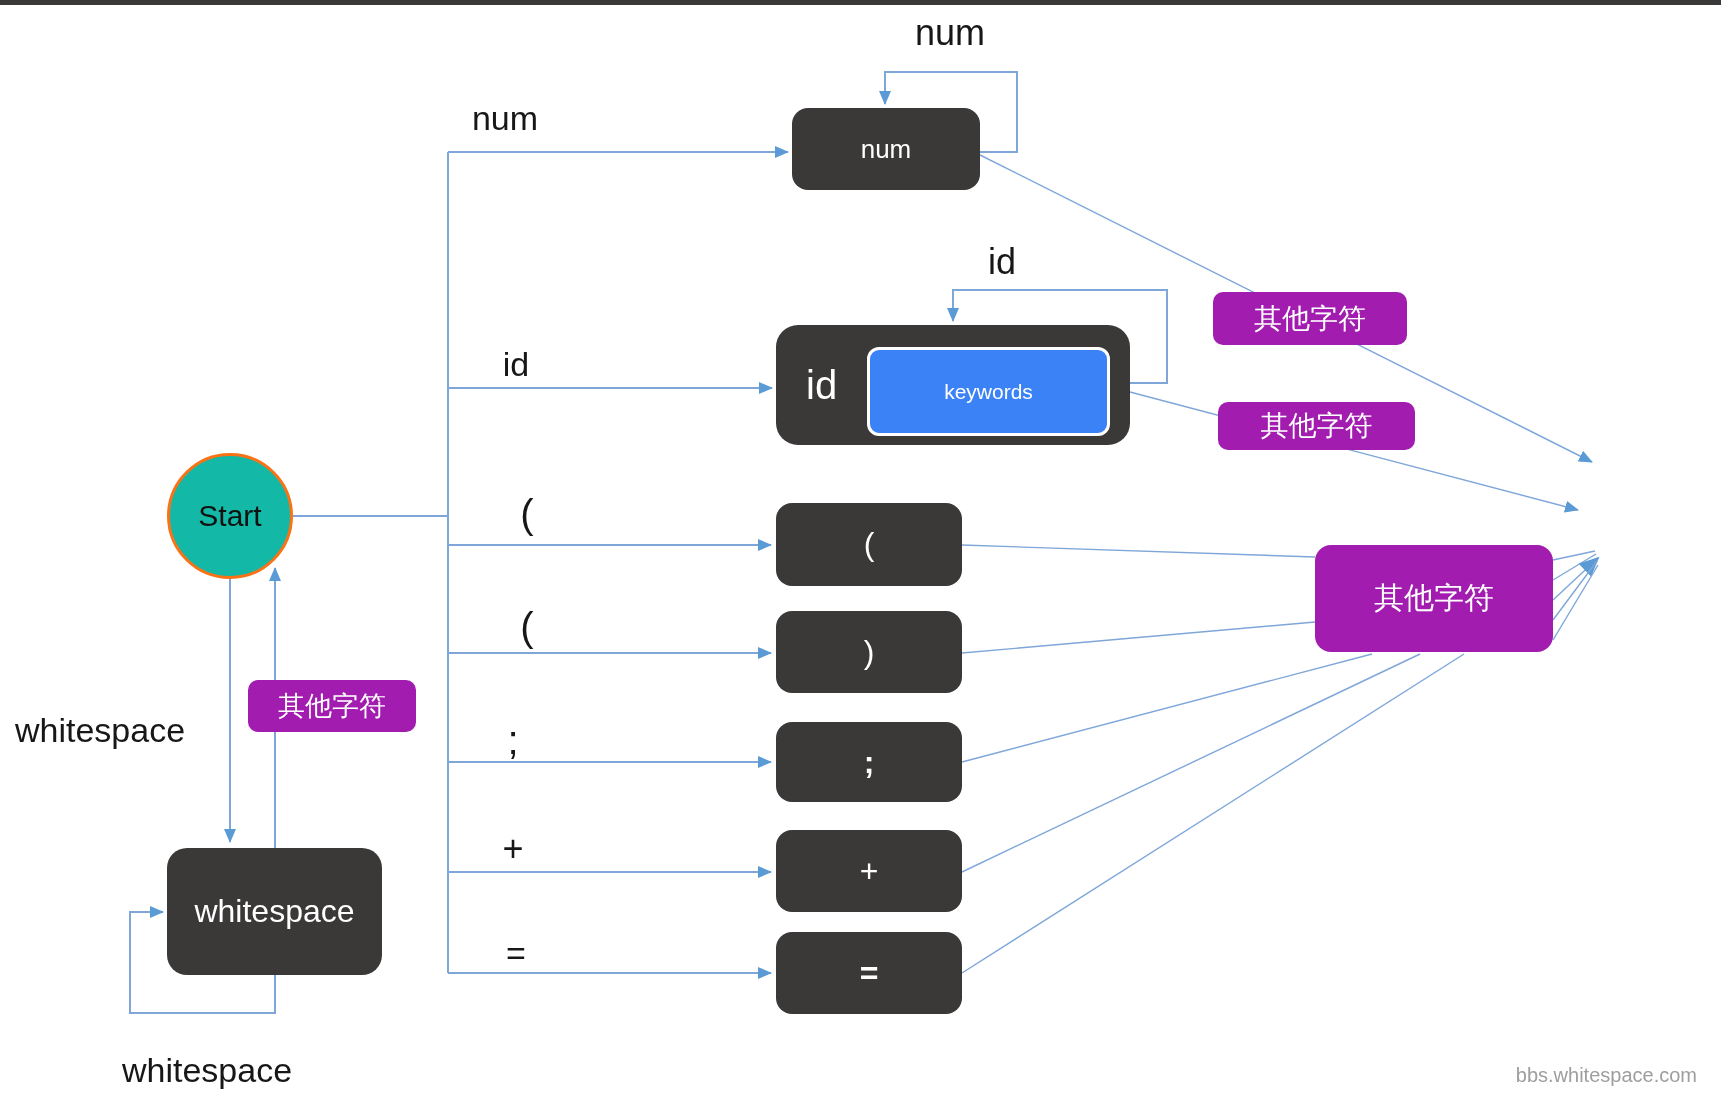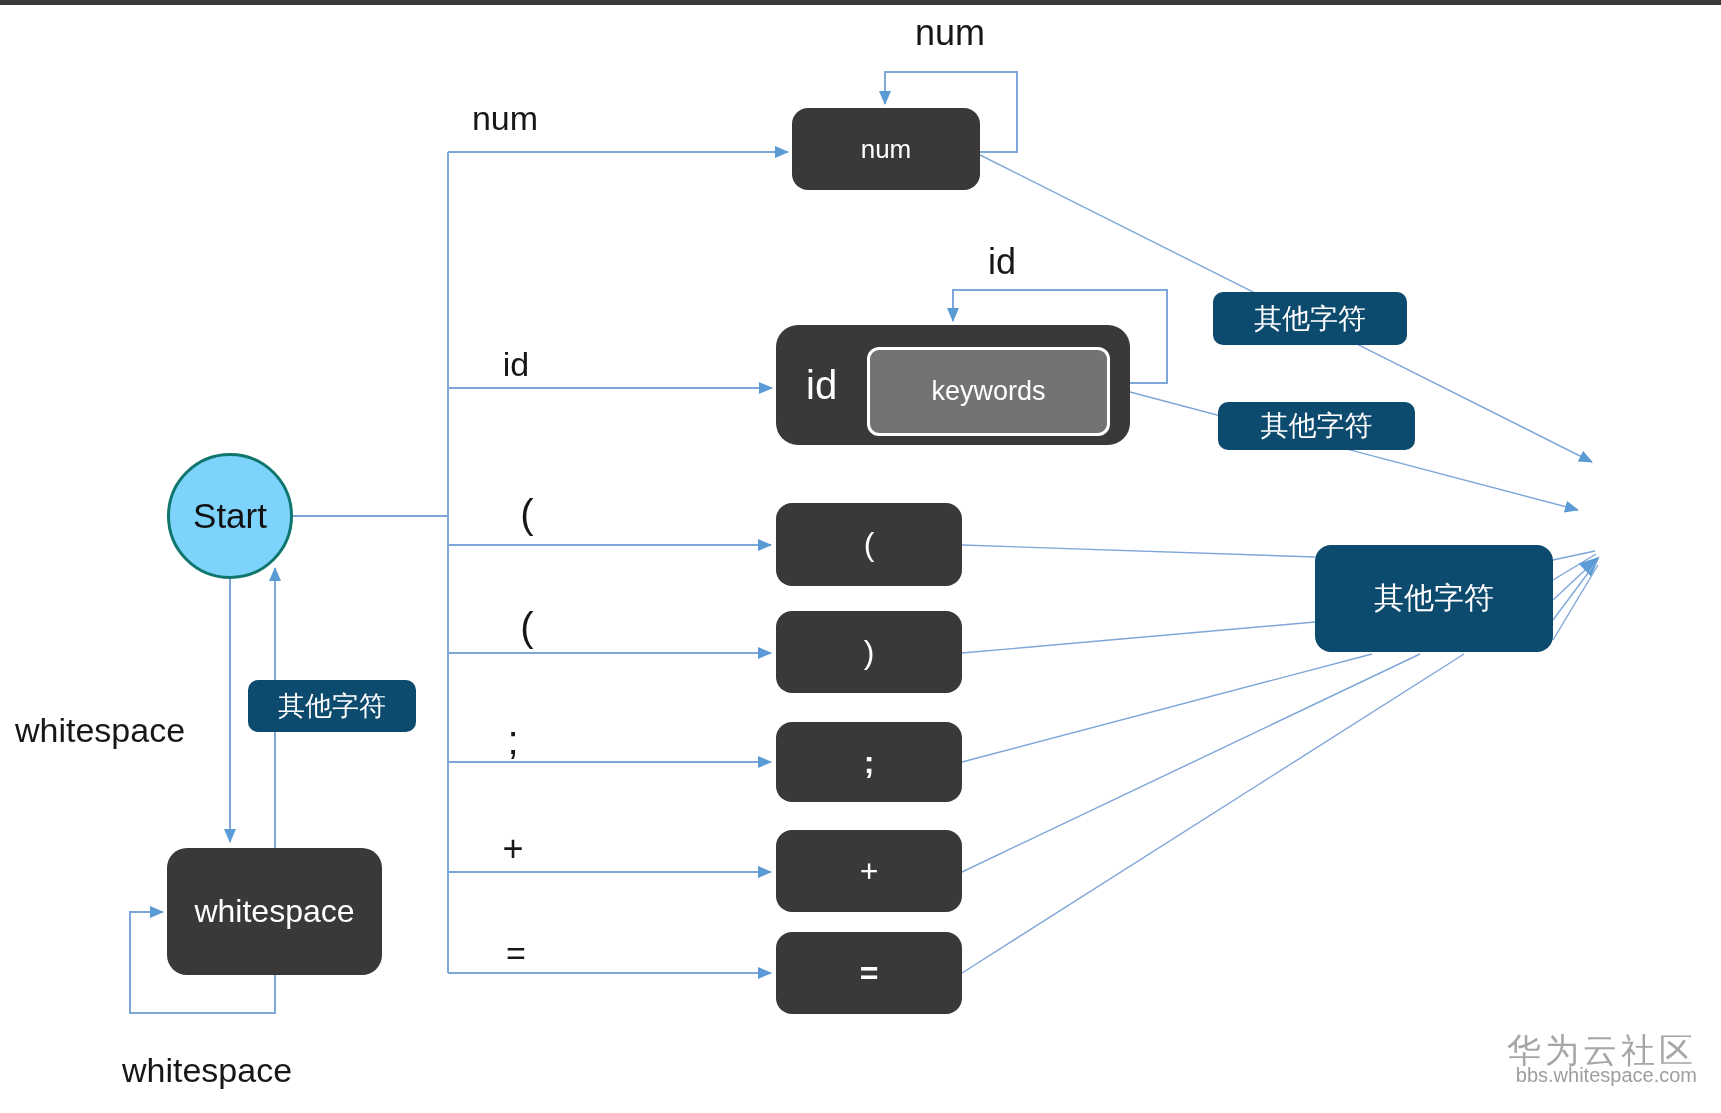--- a/index.html
+++ b/index.html
@@ -4,28 +4,28 @@
 <style>
   html,body{margin:0;padding:0;background:#ffffff;}
   #canvas{
     position:relative;width:1721px;height:1113px;background:#ffffff;overflow:hidden;
     font-family:"Liberation Sans", sans-serif;
   }
   #topbar{position:absolute;left:0;top:0;width:1721px;height:5px;background:#3b3838;}
   svg.wires{position:absolute;left:0;top:0;}
   .node{position:absolute;box-sizing:border-box;display:flex;align-items:center;justify-content:center;}
   .dark{background:#3b3838;color:#ffffff;border-radius:16px;}
-  .red{background:#0c4a6e;color:#ffffff;border-radius:10px;
+  .red{background:#a21caf;color:#ffffff;border-radius:10px;
        font-family:"Liberation Serif", serif;}
-  .circle{background:#7dd3fc;border:3px solid #0f766e;border-radius:50%;color:#111;font-size:35px;}
+  .circle{background:#14b8a6;border:3px solid #f97316;border-radius:50%;color:#111;font-size:30px;}
   .elabel{position:absolute;transform:translate(-50%,-50%);color:#171717;white-space:nowrap;}
   .sym{font-size:32px;}
   #kwbox{position:absolute;left:91px;top:22px;width:237px;height:83px;
-         background:#737373;border:3px solid #ffffff;border-radius:12px;
-         display:flex;align-items:center;justify-content:center;font-size:27px;color:#fff;}
+         background:#3b82f6;border:3px solid #ffffff;border-radius:12px;
+         display:flex;align-items:center;justify-content:center;font-size:21px;color:#fff;}
   #idtext{position:absolute;left:30px;top:0;height:120px;display:flex;align-items:center;font-size:40px;color:#fff;}
   .wm{position:absolute;color:#a6a6a6;text-align:right;right:24px;}
 </style>
 </head>
 <body>
 
 <div id="canvas">
   <div id="topbar"></div>
 
   <svg class="wires" width="1721" height="1113" viewBox="0 0 1721 1113">
@@ -136,15 +136,14 @@
   <div class="elabel" style="left:1002px;top:262px;font-size:36px;">id</div>
   <div class="elabel" style="left:516px;top:364px;font-size:34px;">id</div>
   <div class="elabel" style="left:527px;top:514px;font-size:40px;">(</div>
   <div class="elabel" style="left:527px;top:627px;font-size:40px;">(</div>
   <div class="elabel" style="left:513px;top:740px;font-size:40px;">;</div>
   <div class="elabel" style="left:513px;top:849px;font-size:36px;">+</div>
   <div class="elabel" style="left:516px;top:953px;font-size:34px;">=</div>
   <div class="elabel" style="left:100px;top:730px;font-size:34px;">whitespace</div>
   <div class="elabel" style="left:207px;top:1070px;font-size:34px;">whitespace</div>
 
-  <div class="wm" style="top:1028px;font-size:34px;letter-spacing:4px;">华为云社区</div>
   <div class="wm" style="top:1064px;font-size:20px;color:#9e9e9e;">bbs.whitespace.com</div>
 </div>
 
 </body></html>

